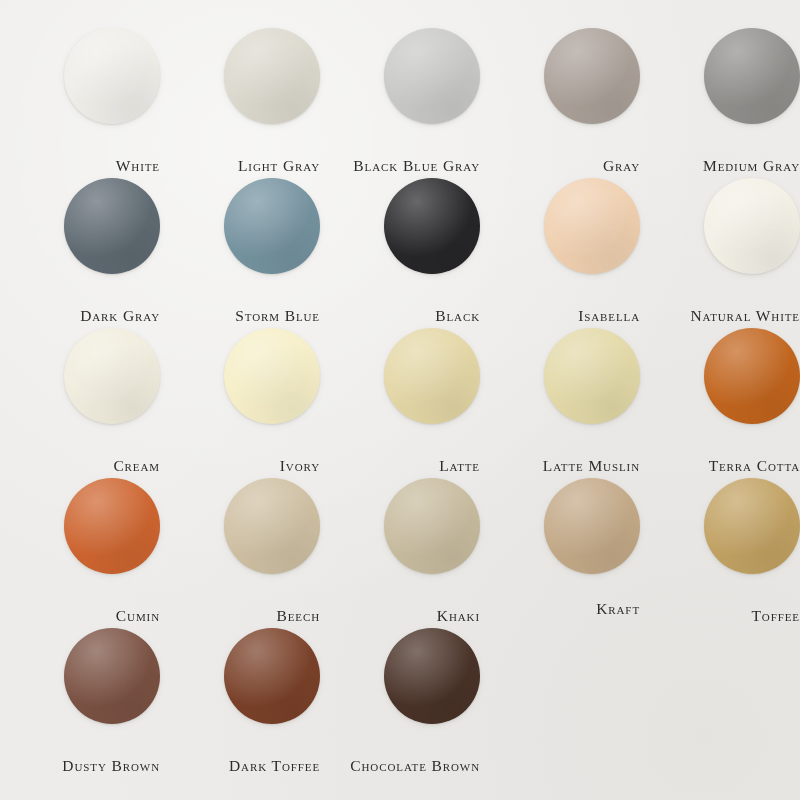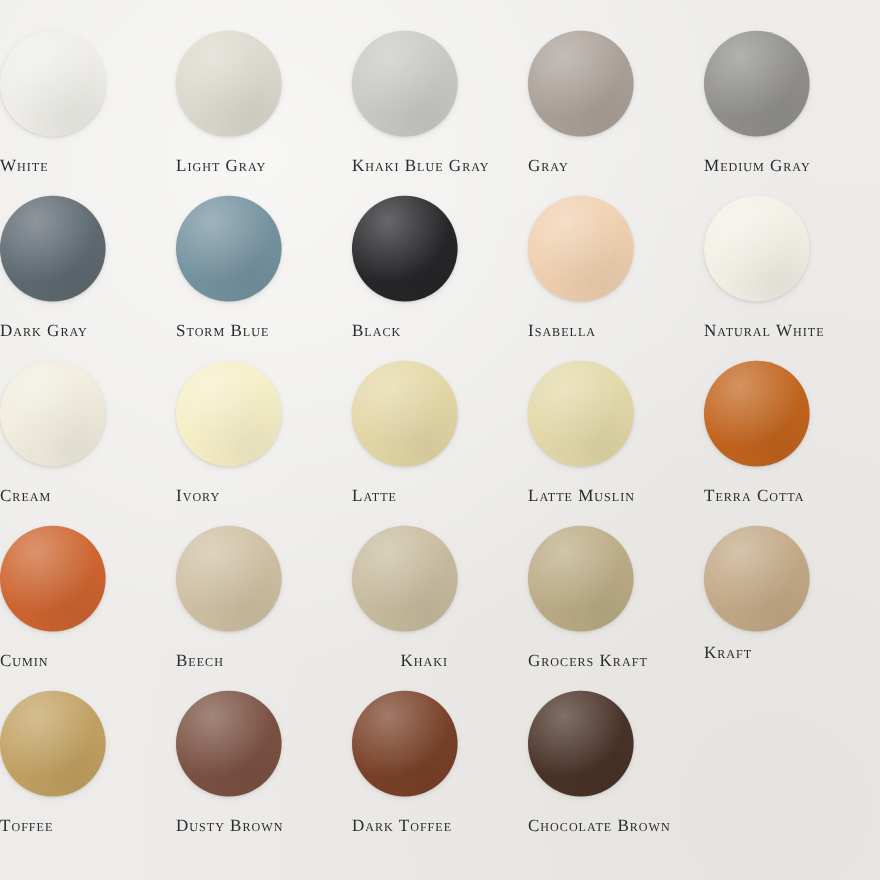--- a/index.html
+++ b/index.html
@@ -37,22 +37,23 @@
     column-gap: 0;
     row-gap: 0;
     padding: 28px 0 0 0;
     box-sizing: border-box;
   }
 
   .swatch-cell {
     position: relative;
     display: flex;
     flex-direction: column;
-    align-items: flex-start;
+    align-items: flex-end;
     justify-content: flex-start;
+    gap: 15px;
   }
 
   .swatch-disc {
     width: 96px;
     height: 96px;
     border-radius: 50%;
     position: relative;
     box-shadow:
       0 1px 2px rgba(120,118,112,0.20),
       0 2px 6px rgba(120,118,112,0.10);
@@ -90,21 +91,21 @@
       <div class="swatch-cell">
         <div class="swatch-disc" style="background-color: rgb(239, 238, 233);"></div>
         <div class="swatch-label" style="color: rgb(43, 43, 43);">White</div>
       </div>
       <div class="swatch-cell">
         <div class="swatch-disc" style="background-color: rgb(220, 217, 206);"></div>
         <div class="swatch-label" style="color: rgb(43, 43, 43);">Light Gray</div>
       </div>
       <div class="swatch-cell">
         <div class="swatch-disc" style="background-color: rgb(201, 201, 199);"></div>
-        <div class="swatch-label" style="color: rgb(43, 43, 43);">Khaki Blue Gray</div>
+        <div class="swatch-label" style="color: rgb(43, 43, 43);">Black Blue Gray</div>
       </div>
       <div class="swatch-cell">
         <div class="swatch-disc" style="background-color: rgb(171, 161, 153);"></div>
         <div class="swatch-label" style="color: rgb(43, 43, 43);">Gray</div>
       </div>
       <div class="swatch-cell">
         <div class="swatch-disc" style="background-color: rgb(145, 144, 141);"></div>
         <div class="swatch-label" style="color: rgb(43, 43, 43);">Medium Gray</div>
       </div>
       <div class="swatch-cell">
@@ -153,24 +154,20 @@
       </div>
       <div class="swatch-cell">
         <div class="swatch-disc" style="background-color: rgb(207, 192, 163);"></div>
         <div class="swatch-label" style="color: rgb(43, 43, 43);">Beech</div>
       </div>
       <div class="swatch-cell">
         <div class="swatch-disc" style="background-color: rgb(200, 188, 159);"></div>
         <div class="swatch-label" style="color: rgb(43, 43, 43); margin-left: 44px;">Khaki</div>
       </div>
       <div class="swatch-cell">
-        <div class="swatch-disc" style="background-color: rgb(188, 172, 134);"></div>
-        <div class="swatch-label" style="color: rgb(43, 43, 43);">Grocers Kraft</div>
-      </div>
-      <div class="swatch-cell">
         <div class="swatch-disc" style="background-color: rgb(195, 169, 135);"></div>
         <div class="swatch-label" style="color: rgb(43, 43, 43); margin-top: 12px;">Kraft</div>
       </div>
       <div class="swatch-cell">
         <div class="swatch-disc" style="background-color: rgb(194, 162, 99);"></div>
         <div class="swatch-label" style="color: rgb(43, 43, 43);">Toffee</div>
       </div>
       <div class="swatch-cell">
         <div class="swatch-disc" style="background-color: rgb(123, 82, 67);"></div>
         <div class="swatch-label" style="color: rgb(43, 43, 43);">Dusty Brown</div>

